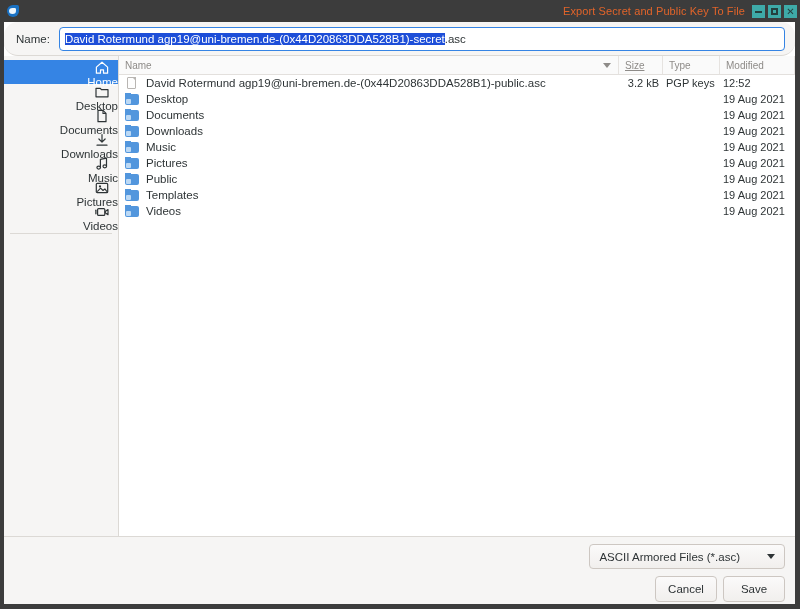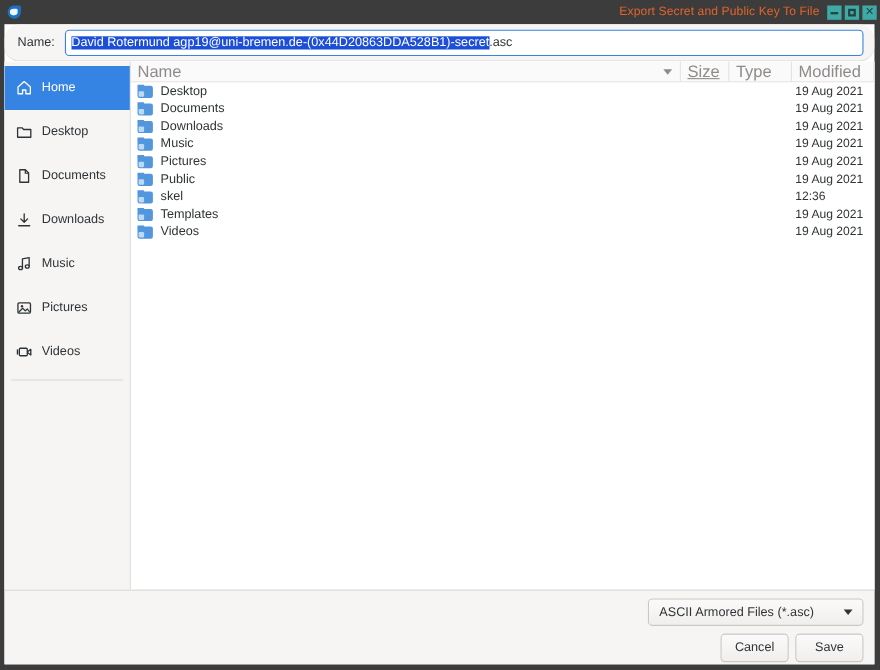--- a/index.html
+++ b/index.html
@@ -130,27 +130,28 @@
   
   .sidebar {
     flex: 0 0 115px;
     background: #f6f5f4;
     border-right: 1px solid #dcd9d5;
     padding-top: 4px;
     display: flex;
     flex-direction: column;
   }
   .side-item {
-    height: 40px;
-    display: flex;
-    align-items: center;
+    height: 24px;
+    display: flex;
+    align-items: flex-end;
     padding-left: 10px;
     font-size: 11.5px;
     color: #2e3436;
     cursor: default;
+    flex-direction: column;
   }
   .side-item.selected {
     background: #3584e4;
     color: #ffffff;
   }
   .side-item .ico {
     flex: 0 0 16px;
     width: 16px; height: 16px;
     margin-right: 8px;
     position: relative;
@@ -216,21 +217,21 @@
     background: linear-gradient(#fbfafa, #f2f0ee);
     display: flex; align-items: center; justify-content: center;
   }
 
   
   .colhead {
     flex: 0 0 19px;
     display: flex;
     background: #fafafa;
     border-bottom: 1px solid #e3e0dd;
-    font-size: 15px;
+    font-size: 10px;
     color: #8e8b88;
   }
   .colhead .ch {
     display: flex;
     align-items: center;
     padding-left: 6px;
     border-right: 1px solid #e6e3e0;
     height: 100%;
   }
   .ch-name { flex: 1 1 auto; min-width: 0; position: relative; }
@@ -492,20 +493,31 @@
             </div>
           <div class="ch ch-mod">
               <span>Modified</span>
             </div>
         </div>
 
         <div class="filelist" id="filelist">
             <div class="frow">
               <div class="fname">
                 <span class="fico">
+                  <span class="docico"></span>
+                </span>
+                <span>David Rotermund  agp19@uni-bremen.de-(0x44D20863DDA528B1)-public.asc</span>
+              </div>
+              <div class="fsize">3.2  kB</div>
+              <div class="ftype">PGP keys</div>
+              <div class="fmod">12:52</div>
+            </div>
+            <div class="frow">
+              <div class="fname">
+                <span class="fico">
                   <span class="folder">
                     <span class="emb"></span>
                   </span>
                 </span>
                 <span>Desktop</span>
               </div>
               <div class="fsize"></div>
               <div class="ftype"></div>
               <div class="fmod">19 Aug 2021</div>
             </div>
@@ -566,33 +578,20 @@
                 <span class="fico">
                   <span class="folder">
                     <span class="emb"></span>
                   </span>
                 </span>
                 <span>Public</span>
               </div>
               <div class="fsize"></div>
               <div class="ftype"></div>
               <div class="fmod">19 Aug 2021</div>
-            </div>
-            <div class="frow">
-              <div class="fname">
-                <span class="fico">
-                  <span class="folder">
-                    <span class="emb"></span>
-                  </span>
-                </span>
-                <span>skel</span>
-              </div>
-              <div class="fsize"></div>
-              <div class="ftype"></div>
-              <div class="fmod">12:36</div>
             </div>
             <div class="frow">
               <div class="fname">
                 <span class="fico">
                   <span class="folder">
                     <span class="emb"></span>
                   </span>
                 </span>
                 <span>Templates</span>
               </div>

